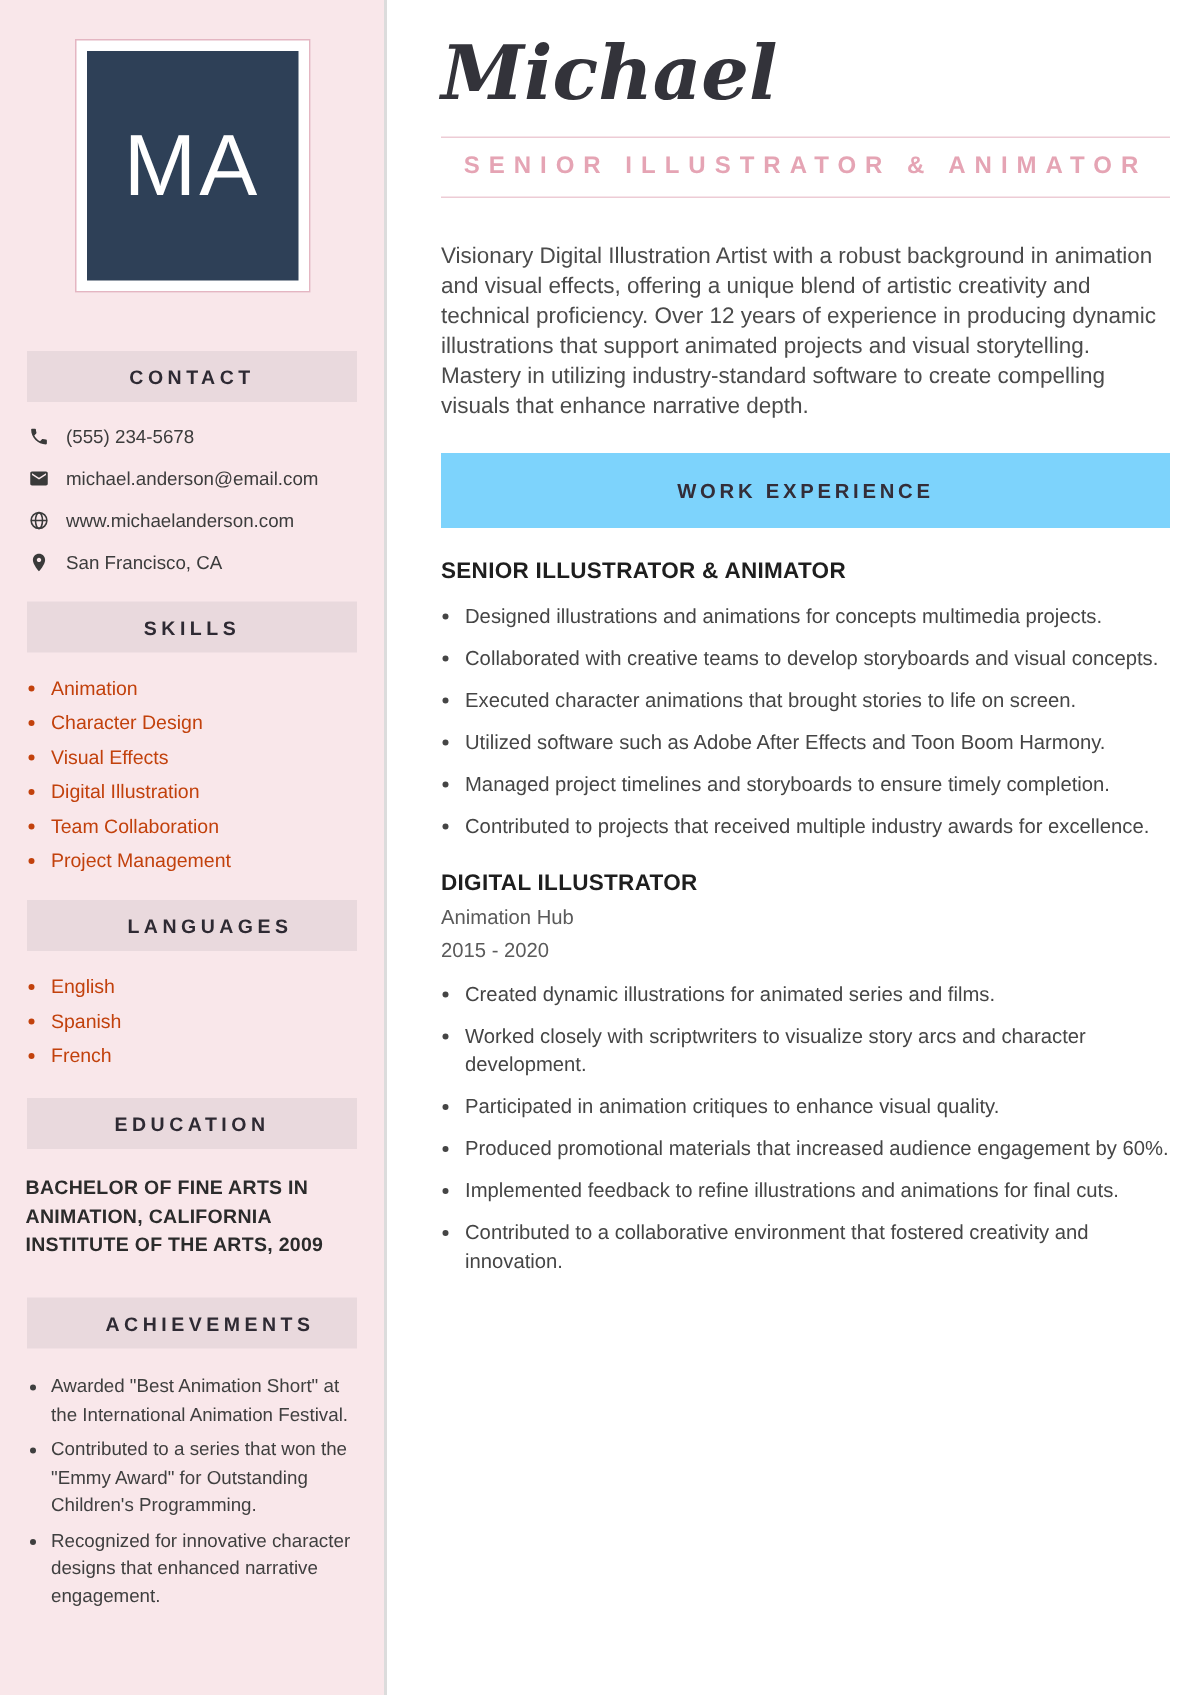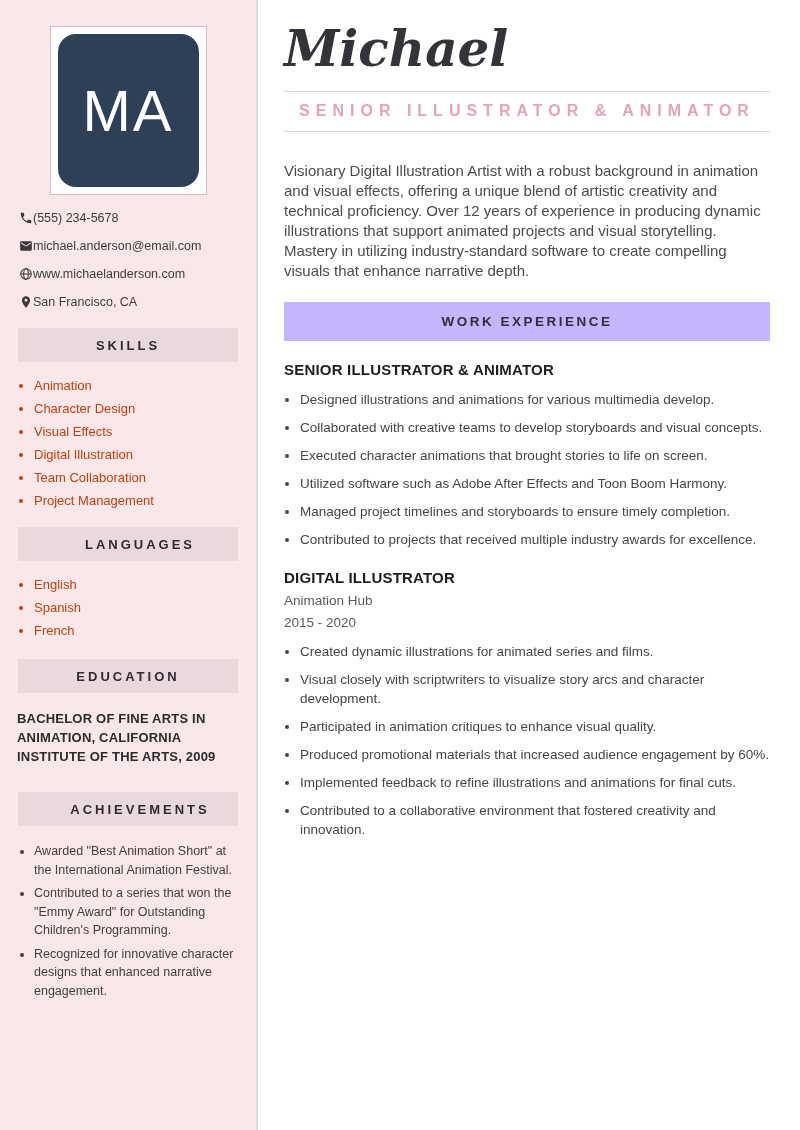--- a/index.html
+++ b/index.html
@@ -8,57 +8,57 @@
   .page { position:relative; width:800px; height:1130px; background:#ffffff; overflow:hidden; }
 
   
   .sidebar { position:absolute; left:0; top:0; width:256px; height:1130px; background:#f9e7ea; }
   .side-divider { position:absolute; left:256px; top:0; width:2px; height:1130px; background:#dcdcdc; }
 
   .monogram-frame { width:157px; height:169px; margin:26px auto 0 auto; background:#ffffff;
                     border:1px solid #e4b6c2; padding:7px; }
   .monogram-box { width:100%; height:100%; background:#2e4057; color:#ffffff;
                   display:flex; align-items:center; justify-content:center;
-                  font-size:58px; font-weight:500; letter-spacing:2px;border-radius:18px; }
+                  font-size:58px; font-weight:500; letter-spacing:2px; }
 
   .side-band { margin:0 18px; height:34px; background:#e9d9dd; display:flex; align-items:center;
                justify-content:center; font-size:13px; font-weight:700; letter-spacing:3px;
                color:#2e2a33; }
   .band-contact { margin-top:39px; }
   .band-skills { margin-top:19px; }
   .band-languages { margin-top:19px;padding-left:24px; }
   .band-education { margin-top:21px; }
   .band-achievements { margin-top:26px;padding-left:24px; }
 
   .contact-list { list-style:none; margin:15px 10px 0 18px; }
-  .contact-list li { display:flex; align-items:center; margin-bottom:13px;
+  .contact-list li { display:flex; align-items:center; gap:11px; margin-bottom:13px;
                      font-size:12.5px; color:#3c3c3c; }
   .cicon { width:15px; height:15px; flex:0 0 15px; display:inline-flex; align-items:center; justify-content:center; }
   .cicon svg { width:14px; height:14px; }
 
   .side-list { margin:16px 10px 0 22px; padding-left:12px; }
   .side-list li { font-size:13px; color:#c2410c; margin-bottom:8px; line-height:15px; }
   .ach-list li { font-size:12.5px; line-height:18.5px; margin-bottom:5px; color:#3f3f3f; }
 
   .education-text { margin:16px 17px 0 17px; font-size:13px; font-weight:700; line-height:19px;
                     color:#2b2b2b; letter-spacing:0.2px; text-transform:uppercase; }
 
   
-  .main { position:absolute; left:284px; top:0; width:486px; }
+  .main { position:absolute; left:294px; top:0; width:486px; }
   .first-name { font-family:"DejaVu Serif", serif; font-style:italic; font-weight:600;
                 font-size:50px; line-height:1; color:#33333a; margin-top:24px; }
   .last-name { font-size:24px; font-weight:700; letter-spacing:1.5px; color:#2c2c2c; margin-top:5px; }
 
   .role-band { margin-top:17px; border-top:1px solid #edccd5; border-bottom:1px solid #edccd5;
                padding:10px 0 11px 0; text-align:center; color:#e5a4b4; font-weight:700;
                font-size:16px; letter-spacing:6px; }
 
   .summary { margin-top:29px; font-size:15px; line-height:20px; color:#4b4b4b; }
 
-  .work-band { margin-top:21px; height:39px; background:#c4b5fd; display:flex; align-items:center;
+  .work-band { margin-top:21px; height:50px; background:#7dd3fc; display:flex; align-items:center;
                justify-content:center; font-weight:700; font-size:13.5px; letter-spacing:2.5px;
                color:#332d38; }
 
   .job { margin-top:20px; }
   .job-title { font-size:15px; font-weight:700; color:#1e1e1e; letter-spacing:0.2px; }
   .job-company, .job-dates { font-size:13.5px; color:#5a5a5a; margin-top:7px; }
   .job-bullets { margin-top:12px; padding-left:16px; }
   .job-bullets li { font-size:13.5px; color:#454545; line-height:19px; margin-bottom:9px; }
 </style>
 </head>
@@ -67,20 +67,21 @@
 <div class="page">
 
   <aside class="sidebar">
 
     <div class="monogram-frame">
       <div class="monogram-box">
         <span>MA</span>
       </div>
     </div>
 
+    <div class="side-band band-contact">CONTACT</div>
     <ul class="contact-list">
       <li>
         <span class="cicon">
           <svg viewBox="0 0 24 24" fill="#3a3a3a">
               <path d="M6.62 10.79c1.44 2.83 3.76 5.14 6.59 6.59l2.2-2.2c.27-.27.67-.36 1.02-.24 1.12.37 2.33.57 3.57.57.55 0 1 .45 1 1V20c0 .55-.45 1-1 1-9.39 0-17-7.61-17-17 0-.55.45-1 1-1h3.5c.55 0 1 .45 1 1 0 1.25.2 2.45.57 3.57.11.35.03.74-.25 1.02l-2.2 2.2z"></path>
             </svg>
         </span>
         <span>(555) 234-5678</span>
       </li>
       <li>
@@ -146,36 +147,36 @@
 
     <div class="role-band">SENIOR ILLUSTRATOR &amp; ANIMATOR</div>
 
     <p class="summary">Visionary Digital Illustration Artist with a robust background in animation and visual effects, offering a unique blend of artistic creativity and technical proficiency. Over 12 years of experience in producing dynamic illustrations that support animated projects and visual storytelling. Mastery in utilizing industry-standard software to create compelling visuals that enhance narrative depth.</p>
 
     <div class="work-band">WORK EXPERIENCE</div>
 
     <section class="job">
       <div class="job-title">SENIOR ILLUSTRATOR &amp; ANIMATOR</div>
       <ul class="job-bullets">
-        <li>Designed illustrations and animations for various multimedia develop.</li>
+        <li>Designed illustrations and animations for concepts multimedia projects.</li>
         <li>Collaborated with creative teams to develop storyboards and visual concepts.</li>
         <li>Executed character animations that brought stories to life on screen.</li>
         <li>Utilized software such as Adobe After Effects and Toon Boom Harmony.</li>
         <li>Managed project timelines and storyboards to ensure timely completion.</li>
         <li>Contributed to projects that received multiple industry awards for excellence.</li>
       </ul>
     </section>
 
     <section class="job">
       <div class="job-title">DIGITAL ILLUSTRATOR</div>
       <div class="job-company">Animation Hub</div>
       <div class="job-dates">2015 - 2020</div>
       <ul class="job-bullets">
         <li>Created dynamic illustrations for animated series and films.</li>
-        <li>Visual closely with scriptwriters to visualize story arcs and character development.</li>
+        <li>Worked closely with scriptwriters to visualize story arcs and character development.</li>
         <li>Participated in animation critiques to enhance visual quality.</li>
         <li>Produced promotional materials that increased audience engagement by 60%.</li>
         <li>Implemented feedback to refine illustrations and animations for final cuts.</li>
         <li>Contributed to a collaborative environment that fostered creativity and innovation.</li>
       </ul>
     </section>
   </main>
 
 </div>
 

